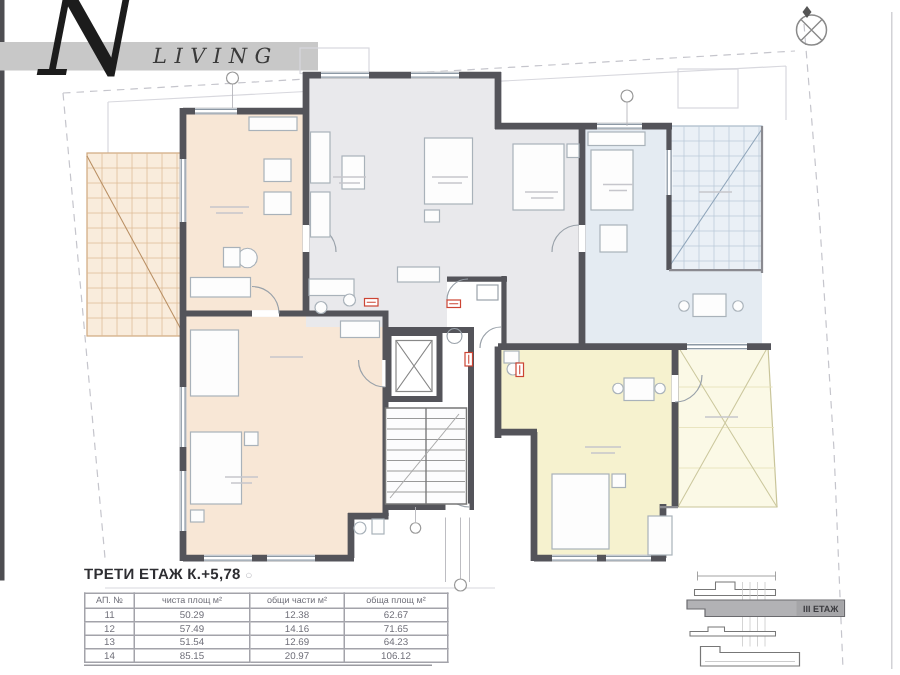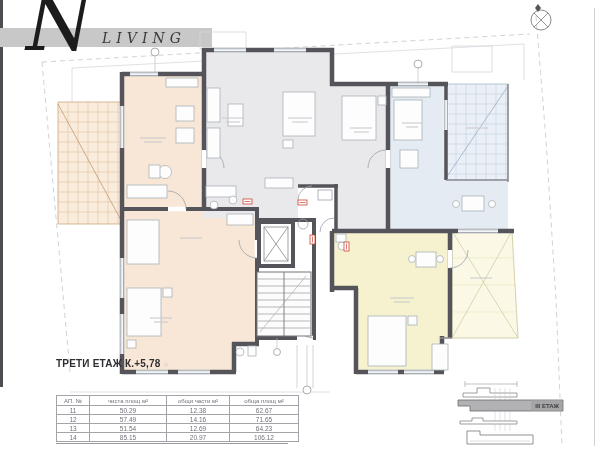--- a/index.html
+++ b/index.html
@@ -6,21 +6,21 @@
   .page{position:relative;width:600px;height:450px;background:#ffffff;overflow:hidden;
         font-family:"Liberation Sans",sans-serif;}
   .edge-left{position:absolute;left:0;top:0;width:3px;height:387px;background:#4e4e52;}
   .edge-right{position:absolute;left:594px;top:8px;width:1px;height:438px;background:#d2d2d6;}
   .logo-bar{position:absolute;left:0;top:28px;width:212px;height:19px;background:#c8c8c8;}
   .logo-n{position:absolute;left:26px;top:-14px;font-family:"DejaVu Serif",serif;
           font-style:italic;font-size:76px;line-height:1;color:#1c1c1c;}
   .logo-word{position:absolute;left:102px;top:30px;font-family:"DejaVu Serif",serif;
           font-style:italic;font-size:14px;letter-spacing:5px;color:#3a3a3a;}
   .plan{position:absolute;left:0;top:0;width:600px;height:450px;}
-  .floor-title{position:absolute;left:56px;top:358px;font-size:10px;font-weight:bold;
+  .floor-title{position:absolute;left:56px;top:378px;font-size:10px;font-weight:bold;
           color:#2e2e32;letter-spacing:.2px;}
   .title-dot{color:#b9b9bf;font-size:8px;font-weight:normal;margin-left:3px;}
   table.areas{position:absolute;left:56px;top:395px;border-collapse:collapse;}
   table.areas th,table.areas td{border:1px solid #a3a3aa;color:#70707a;text-align:center;
           padding:0 2px;height:8px;font-weight:normal;}
   table.areas th{font-size:6px;height:9px;}
   table.areas td{font-size:6.5px;}
   .c0{width:28px}.c1{width:72px}.c2{width:58px}.c3{width:64px}
   .table-underline{position:absolute;left:56px;top:443px;width:232px;height:0;
           border-top:1px solid #9a9aa0;}

